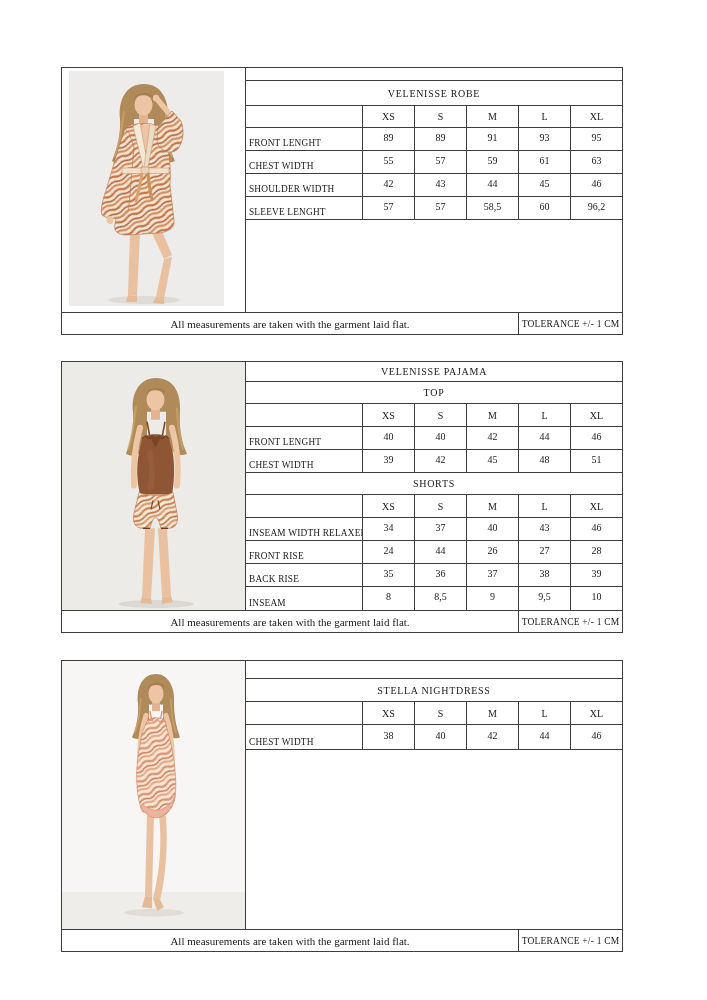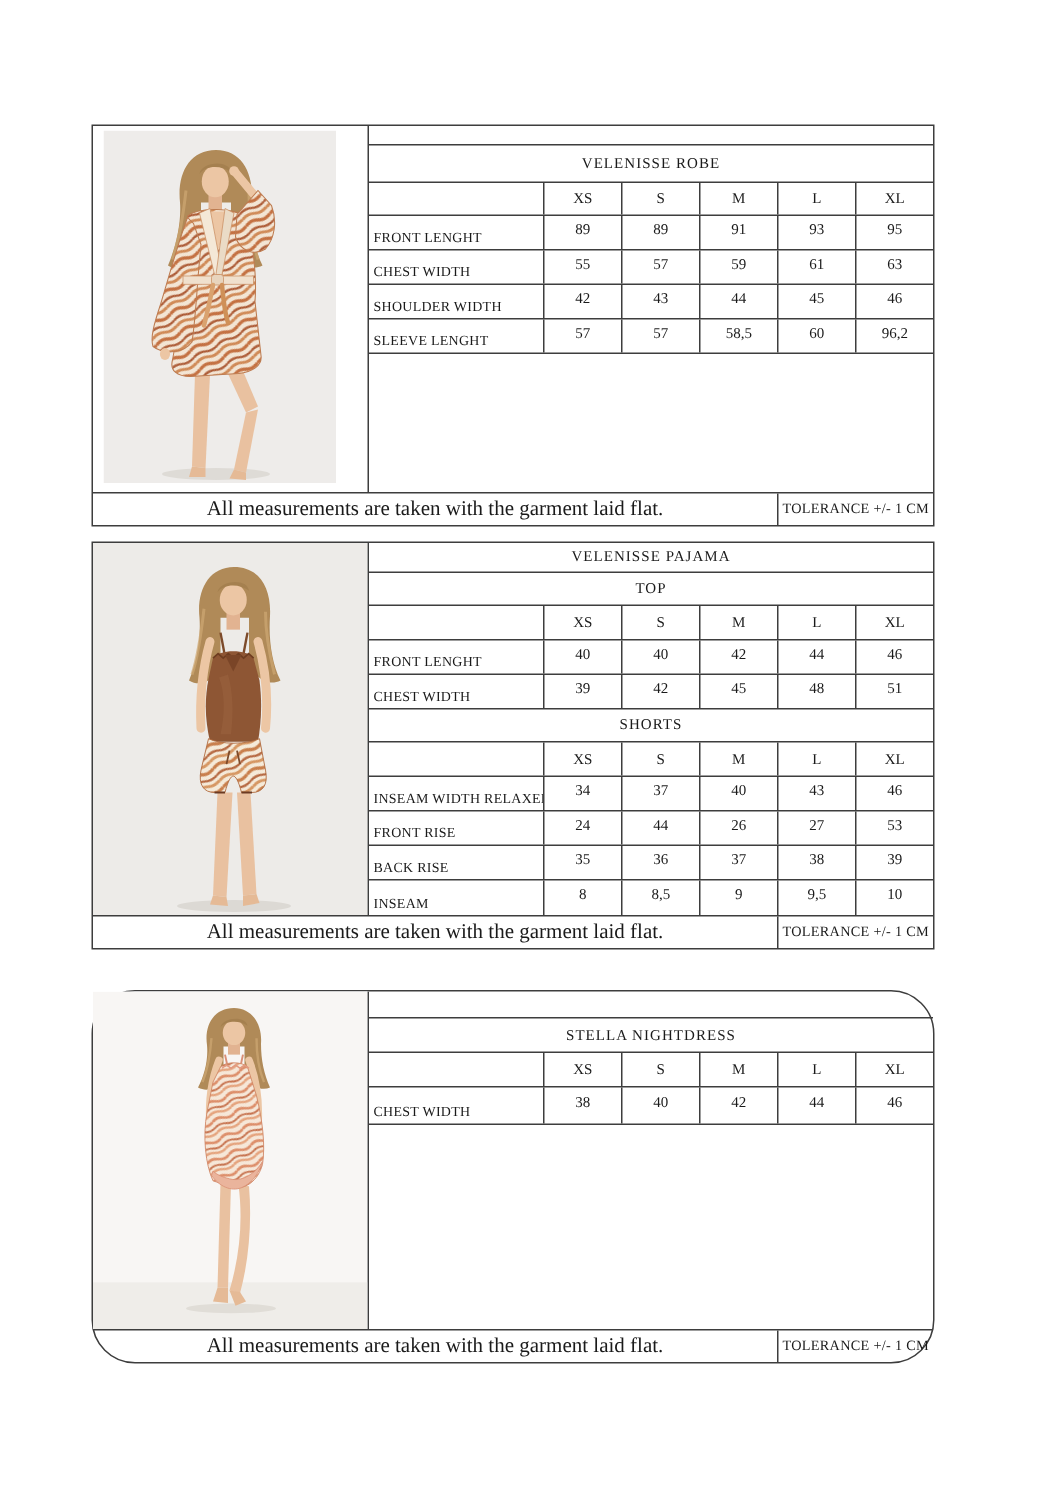--- a/index.html
+++ b/index.html
@@ -8,23 +8,23 @@
     font-family:"Liberation Serif", serif;color:#1a1a1a;
     -webkit-font-smoothing:antialiased;
   }
   .sheet{position:relative;width:707px;height:1000px;background:#fff;overflow:hidden;}
 
   .size-section{
     position:absolute;left:61px;width:562px;
     border:1px solid #3d3d3d;background:#fff;
     box-sizing:border-box;display:flex;flex-direction:column;
   }
-  #section-robe{top:67px;height:268px;margin-top:16px;}
+  #section-robe{top:67px;height:268px;}
   #section-pajama{top:361px;height:272px;}
-  #section-nightdress{top:660px;height:249px;border-radius:29px;}
+  #section-nightdress{top:660px;height:292px;}
 
   .section-body{flex:1;display:flex;min-height:0;}
   .photo-cell{
     width:184px;border-right:1px solid #3d3d3d;box-sizing:border-box;
     position:relative;overflow:hidden;background:#fff;flex:none;
   }
   .photo-frame-inset{position:absolute;left:7px;top:3px;width:155px;height:235px;}
   .photo-frame-full{position:absolute;left:0;top:0;right:0;bottom:0;}
   .photo-frame-inset svg,.photo-frame-full svg{display:block;width:100%;height:100%;}
 
@@ -48,21 +48,21 @@
   }
   .size-cell{align-items:center;}
   .value-cell{align-items:center;padding-bottom:4px;}
   .size-cell:last-child,.value-cell:last-child{border-right:none;}
 
   .section-footer{
     flex:none;height:22px;border-top:1px solid #3d3d3d;display:flex;box-sizing:border-box;
   }
   .footer-note{
     flex:1;display:flex;align-items:center;justify-content:center;
-    font-size:14px;
+    font-size:11px;
   }
   .tolerance-cell{
     width:104px;flex:none;box-sizing:border-box;border-left:1px solid #3d3d3d;
     display:flex;align-items:center;justify-content:center;
     font-size:9.5px;letter-spacing:0.2px;white-space:nowrap;
   }
 </style>
 </head>
 <body>
 
@@ -256,21 +256,21 @@
           <div class="value-cell">40</div>
           <div class="value-cell">43</div>
           <div class="value-cell">46</div>
         </div>
         <div class="t-row" style="height:23px">
           <div class="label-cell">FRONT RISE</div>
           <div class="value-cell">24</div>
           <div class="value-cell">44</div>
           <div class="value-cell">26</div>
           <div class="value-cell">27</div>
-          <div class="value-cell">53</div>
+          <div class="value-cell">28</div>
         </div>
         <div class="t-row" style="height:23px">
           <div class="label-cell">BACK RISE</div>
           <div class="value-cell">35</div>
           <div class="value-cell">36</div>
           <div class="value-cell">37</div>
           <div class="value-cell">38</div>
           <div class="value-cell">39</div>
         </div>
         <div class="t-row no-b" style="height:23px">

